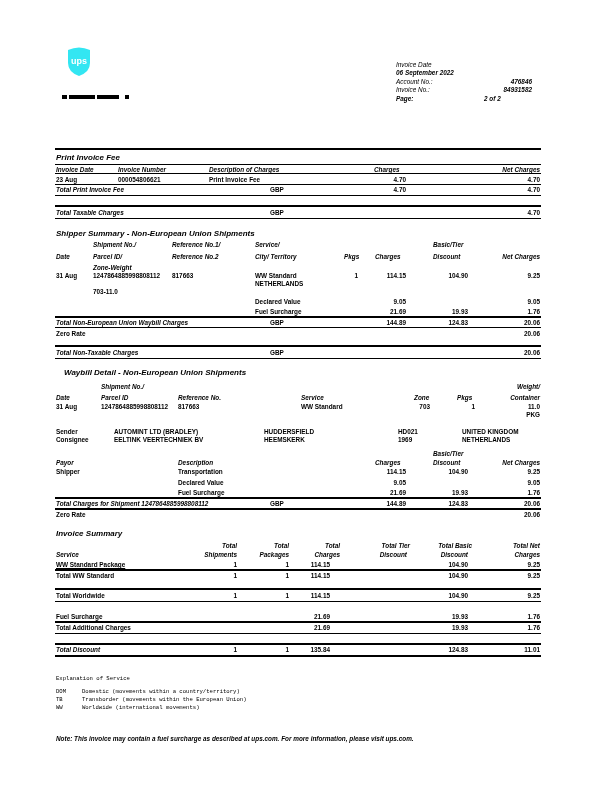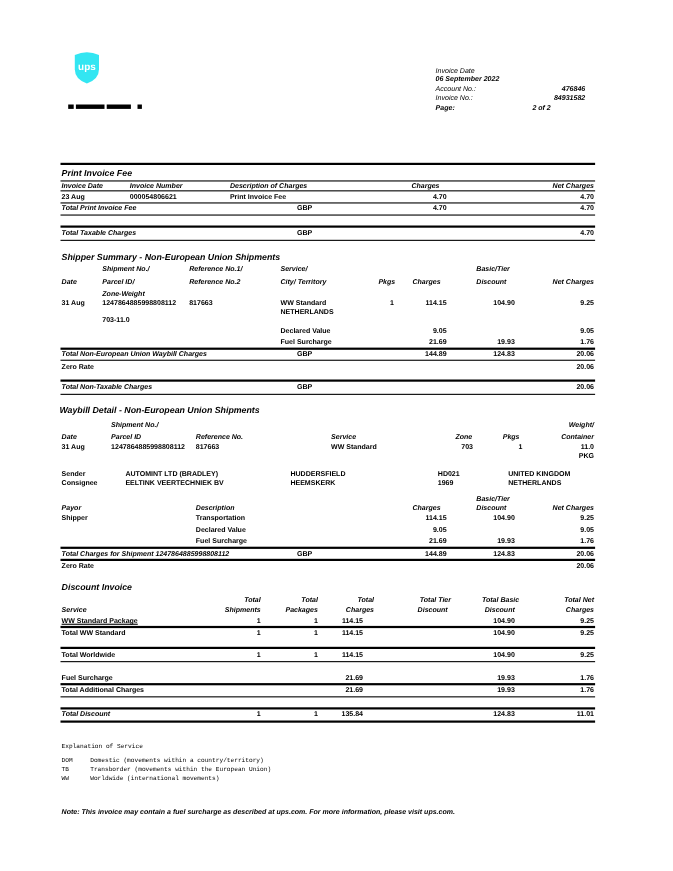--- a/index.html
+++ b/index.html
@@ -109,21 +109,21 @@
 <div class="abs b r" style="left:490px;top:319px;width:50px;">20.06</div>
 <div class="rule thin" style="top:327px;"></div>
 <div class="abs b" style="left:56px;top:330px;">Zero Rate</div>
 <div class="abs b r" style="left:490px;top:330px;width:50px;">20.06</div>
 <div class="rule thick" style="top:345px;"></div>
 <div class="abs bi" style="left:56px;top:349px;">Total Non-Taxable Charges</div>
 <div class="abs b" style="left:270px;top:349px;">GBP</div>
 <div class="abs b r" style="left:490px;top:349px;width:50px;">20.06</div>
 <div class="rule thin" style="top:358px;"></div>
 
-<div class="abs sect" style="left:42px;top:368px;padding-left:12px;">Waybill Detail - Non-European Union Shipments</div>
+<div class="abs sect" style="left:52px;top:368px;padding-left:12px;">Waybill Detail - Non-European Union Shipments</div>
 <div class="abs bi" style="left:56px;top:394px;">Date</div>
 <div class="abs bi" style="left:101px;top:383px;">Shipment No./</div>
 <div class="abs bi" style="left:101px;top:394px;">Parcel ID</div>
 <div class="abs bi" style="left:178px;top:394px;">Reference No.</div>
 <div class="abs bi" style="left:301px;top:394px;">Service</div>
 <div class="abs bi" style="left:414px;top:394px;">Zone</div>
 <div class="abs bi" style="left:457px;top:394px;">Pkgs</div>
 <div class="abs bi r" style="left:490px;top:383px;width:50px;">Weight/</div>
 <div class="abs bi r" style="left:490px;top:394px;width:50px;">Container</div>
 <div class="abs b" style="left:56px;top:403px;">31 Aug</div>
@@ -168,21 +168,21 @@
 <div class="rule thick" style="top:497px;"></div>
 <div class="abs bi" style="left:56px;top:500px;">Total Charges for Shipment 1247864885998808112</div>
 <div class="abs b" style="left:270px;top:500px;">GBP</div>
 <div class="abs b r" style="left:360px;top:500px;width:46px;">144.89</div>
 <div class="abs b r" style="left:420px;top:500px;width:48px;">124.83</div>
 <div class="abs b r" style="left:490px;top:500px;width:50px;">20.06</div>
 <div class="rule thick" style="top:508px;"></div>
 <div class="abs b" style="left:56px;top:511px;">Zero Rate</div>
 <div class="abs b r" style="left:490px;top:511px;width:50px;">20.06</div>
 
-<div class="abs sect" style="left:56px;top:529px;">Discount Invoice</div>
+<div class="abs sect" style="left:56px;top:529px;">Invoice Summary</div>
 <div class="abs bi" style="left:56px;top:551px;">Service</div>
 <div class="abs bi r" style="left:200px;top:542px;width:37px;">Total</div>
 <div class="abs bi r" style="left:190px;top:551px;width:47px;">Shipments</div>
 <div class="abs bi r" style="left:250px;top:542px;width:39px;">Total</div>
 <div class="abs bi r" style="left:240px;top:551px;width:49px;">Packages</div>
 <div class="abs bi r" style="left:300px;top:542px;width:40px;">Total</div>
 <div class="abs bi r" style="left:290px;top:551px;width:50px;">Charges</div>
 <div class="abs bi r" style="left:360px;top:542px;width:50px;">Total Tier</div>
 <div class="abs bi r" style="left:360px;top:551px;width:47px;">Discount</div>
 <div class="abs bi r" style="left:420px;top:542px;width:52px;">Total Basic</div>

